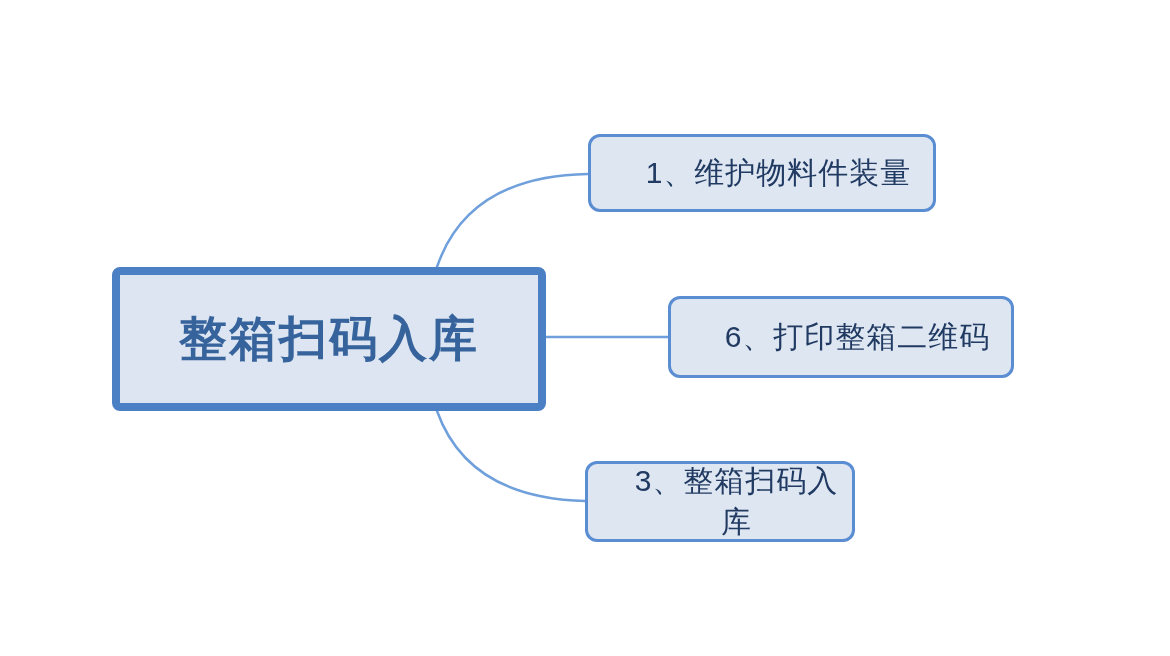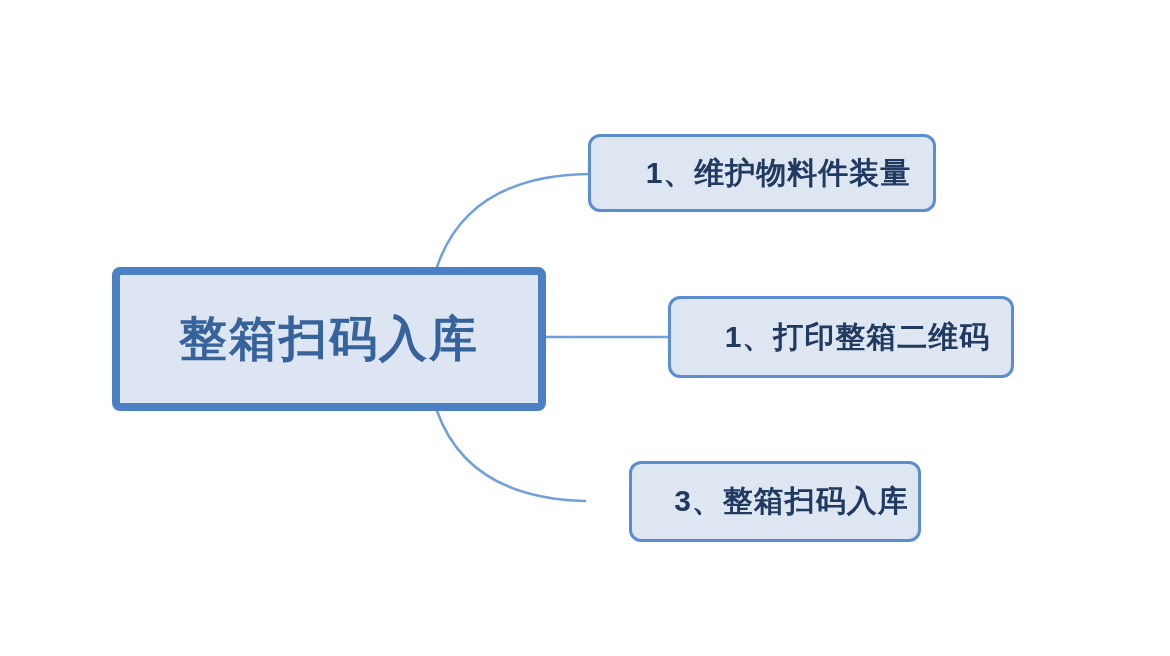--- a/index.html
+++ b/index.html
@@ -53,27 +53,27 @@
     font-size: 48px;
     font-weight: bold;
     letter-spacing: 2px;
   }
   .node.branch {
     background: var(--branch-fill);
     border: 3px solid var(--branch-border);
     border-radius: 12px;
     color: var(--branch-text);
     font-size: 30px;
-    font-weight: 700;
+    font-weight: 400;
     letter-spacing: 1px;
     padding-left: 33px;
   }
   .node.b1 { left: 588px; top: 134px; width: 348px; height: 78px; }
   .node.b2 { left: 668px; top: 296px; width: 346px; height: 82px; }
-  .node.b3 { left: 585px; top: 461px; width: 292px; height: 81px; margin-left: 44px; }
+  .node.b3 { left: 585px; top: 461px; width: 270px; height: 81px; }
 </style>
 </head>
 <body>
 
 <div class="canvas">
 
   <svg class="connectors" width="1170" height="656" viewBox="0 0 1170 656" aria-hidden="true">
     <path d="M 437 267 Q 468 176 588 174"></path>
     <path d="M 545 337 L 668 337"></path>
     <path d="M 437 411 Q 468 498 585 501"></path>
@@ -81,20 +81,20 @@
 
   <div class="node center">
     <span>整箱扫码入库</span>
   </div>
 
   <div class="node branch b1">
     <span>1、维护物料件装量</span>
   </div>
 
   <div class="node branch b2">
-    <span>1、打印整箱二维码</span>
+    <span>6、打印整箱二维码</span>
   </div>
 
   <div class="node branch b3">
     <span>3、整箱扫码入库</span>
   </div>
 
 </div>
 
 </body></html>

